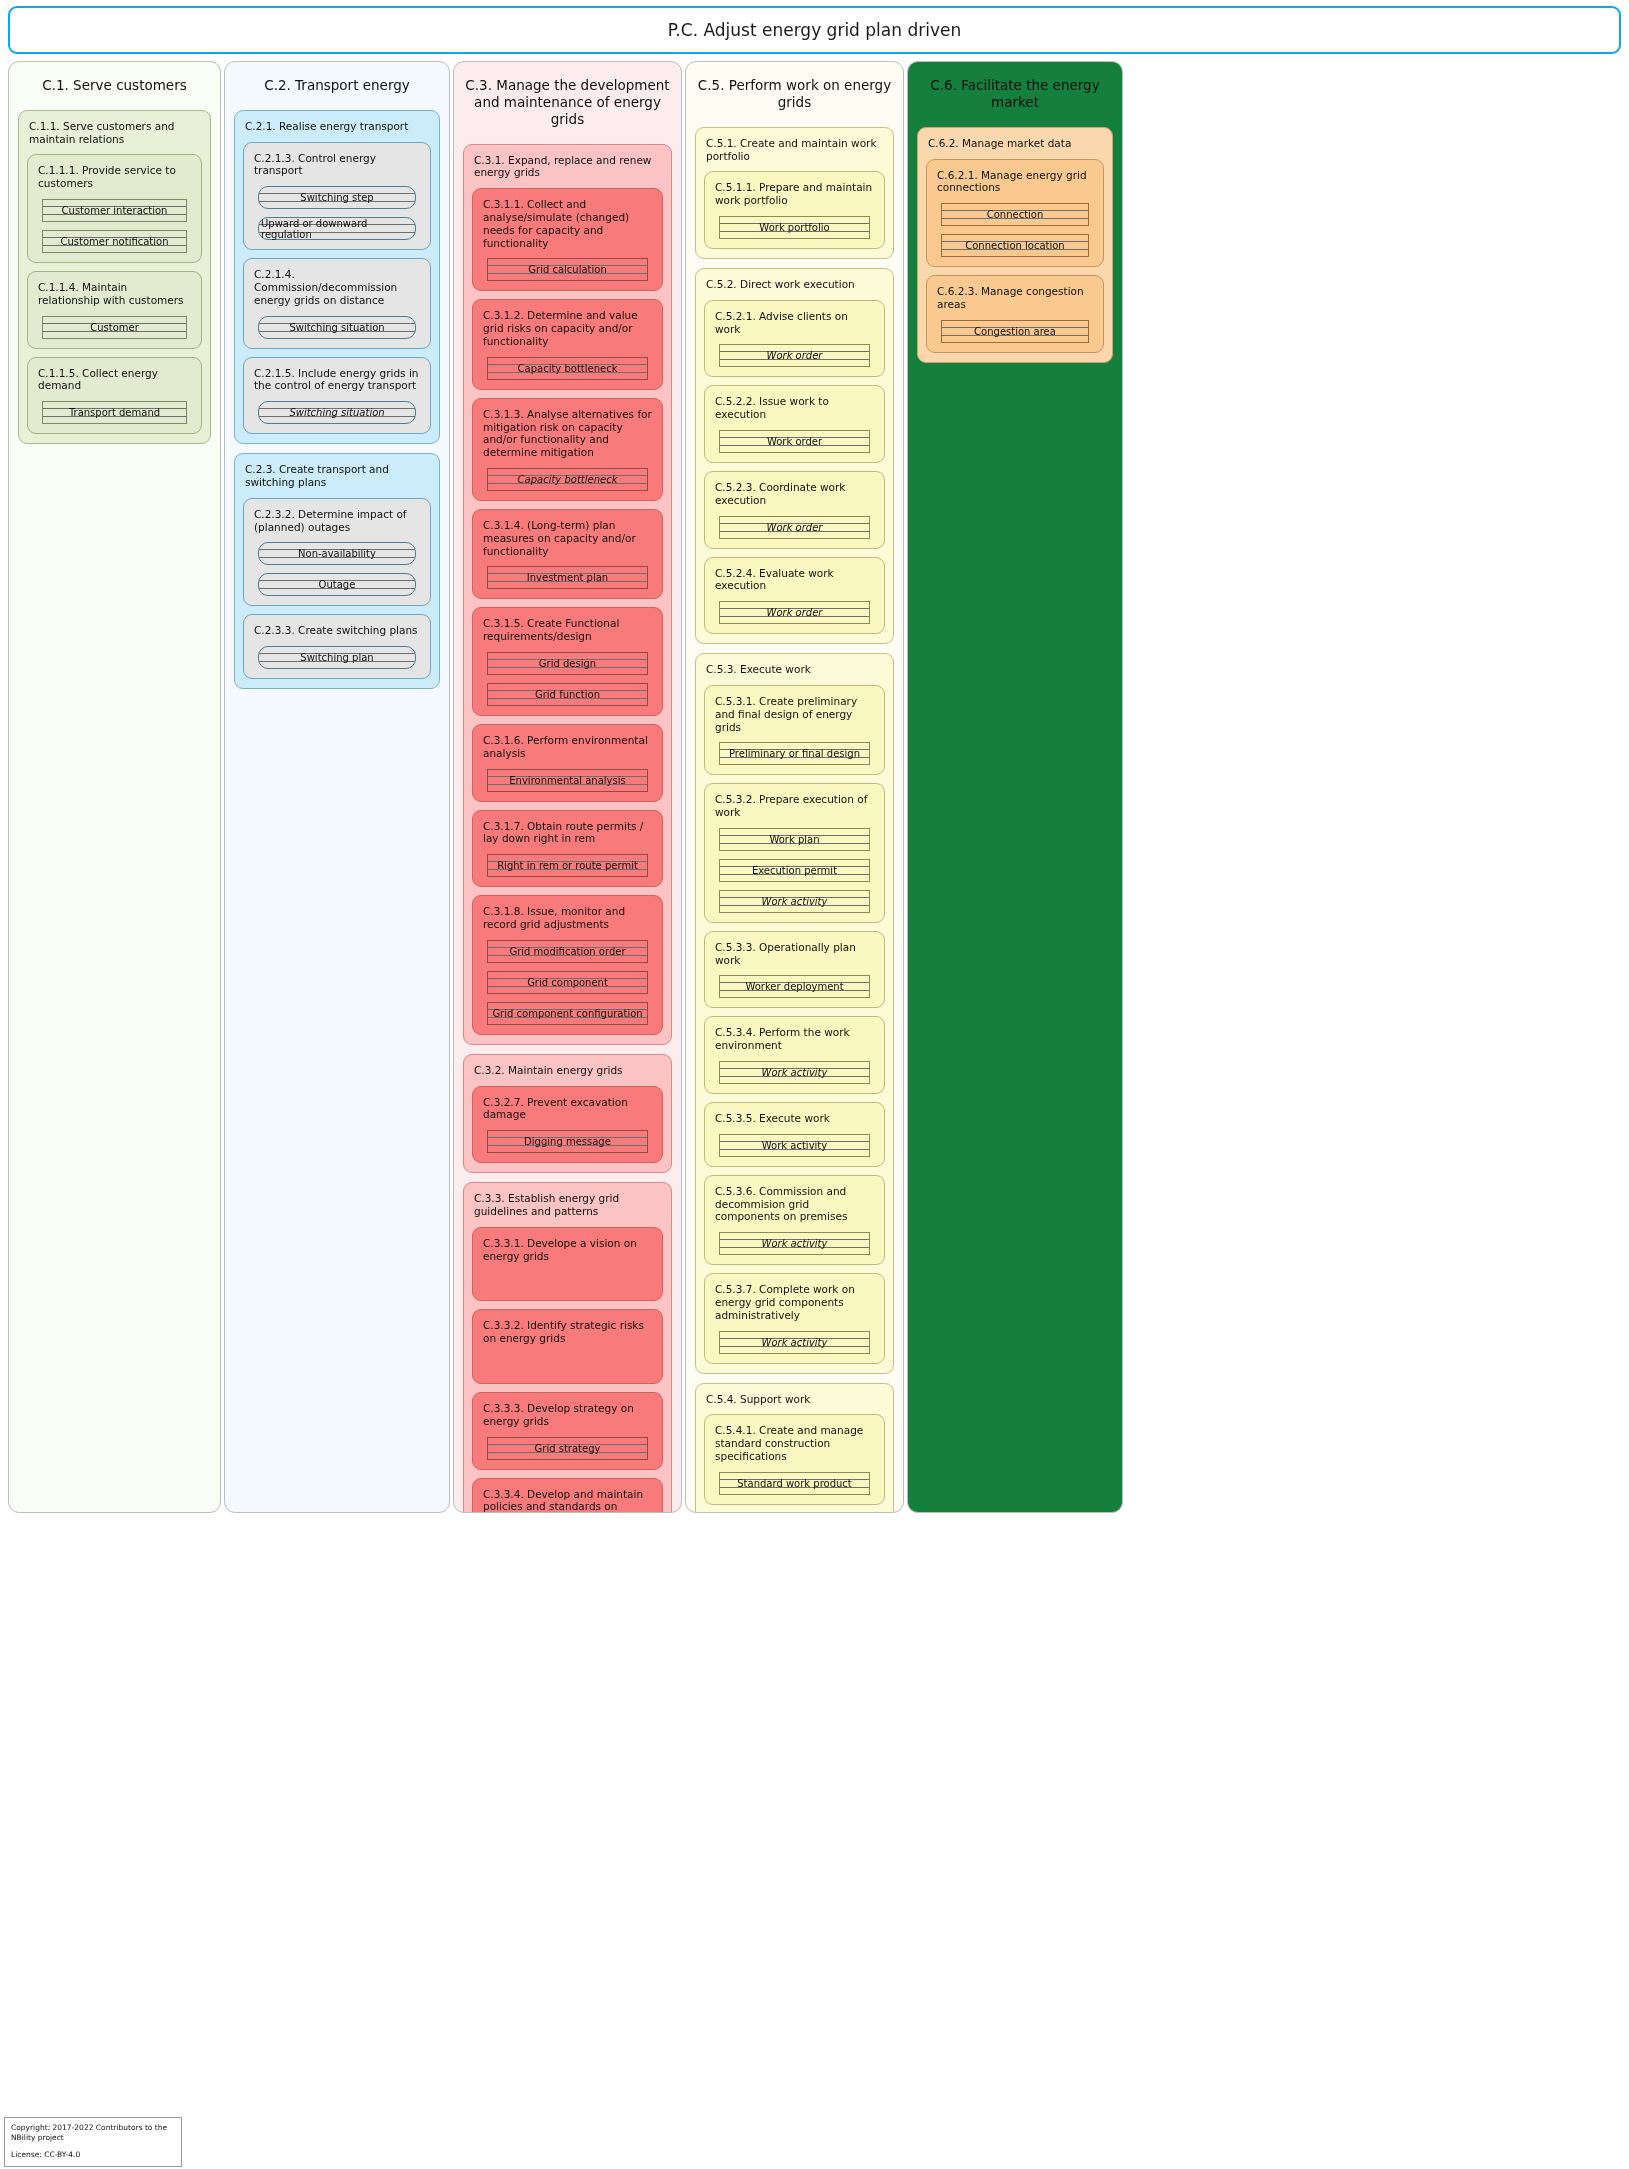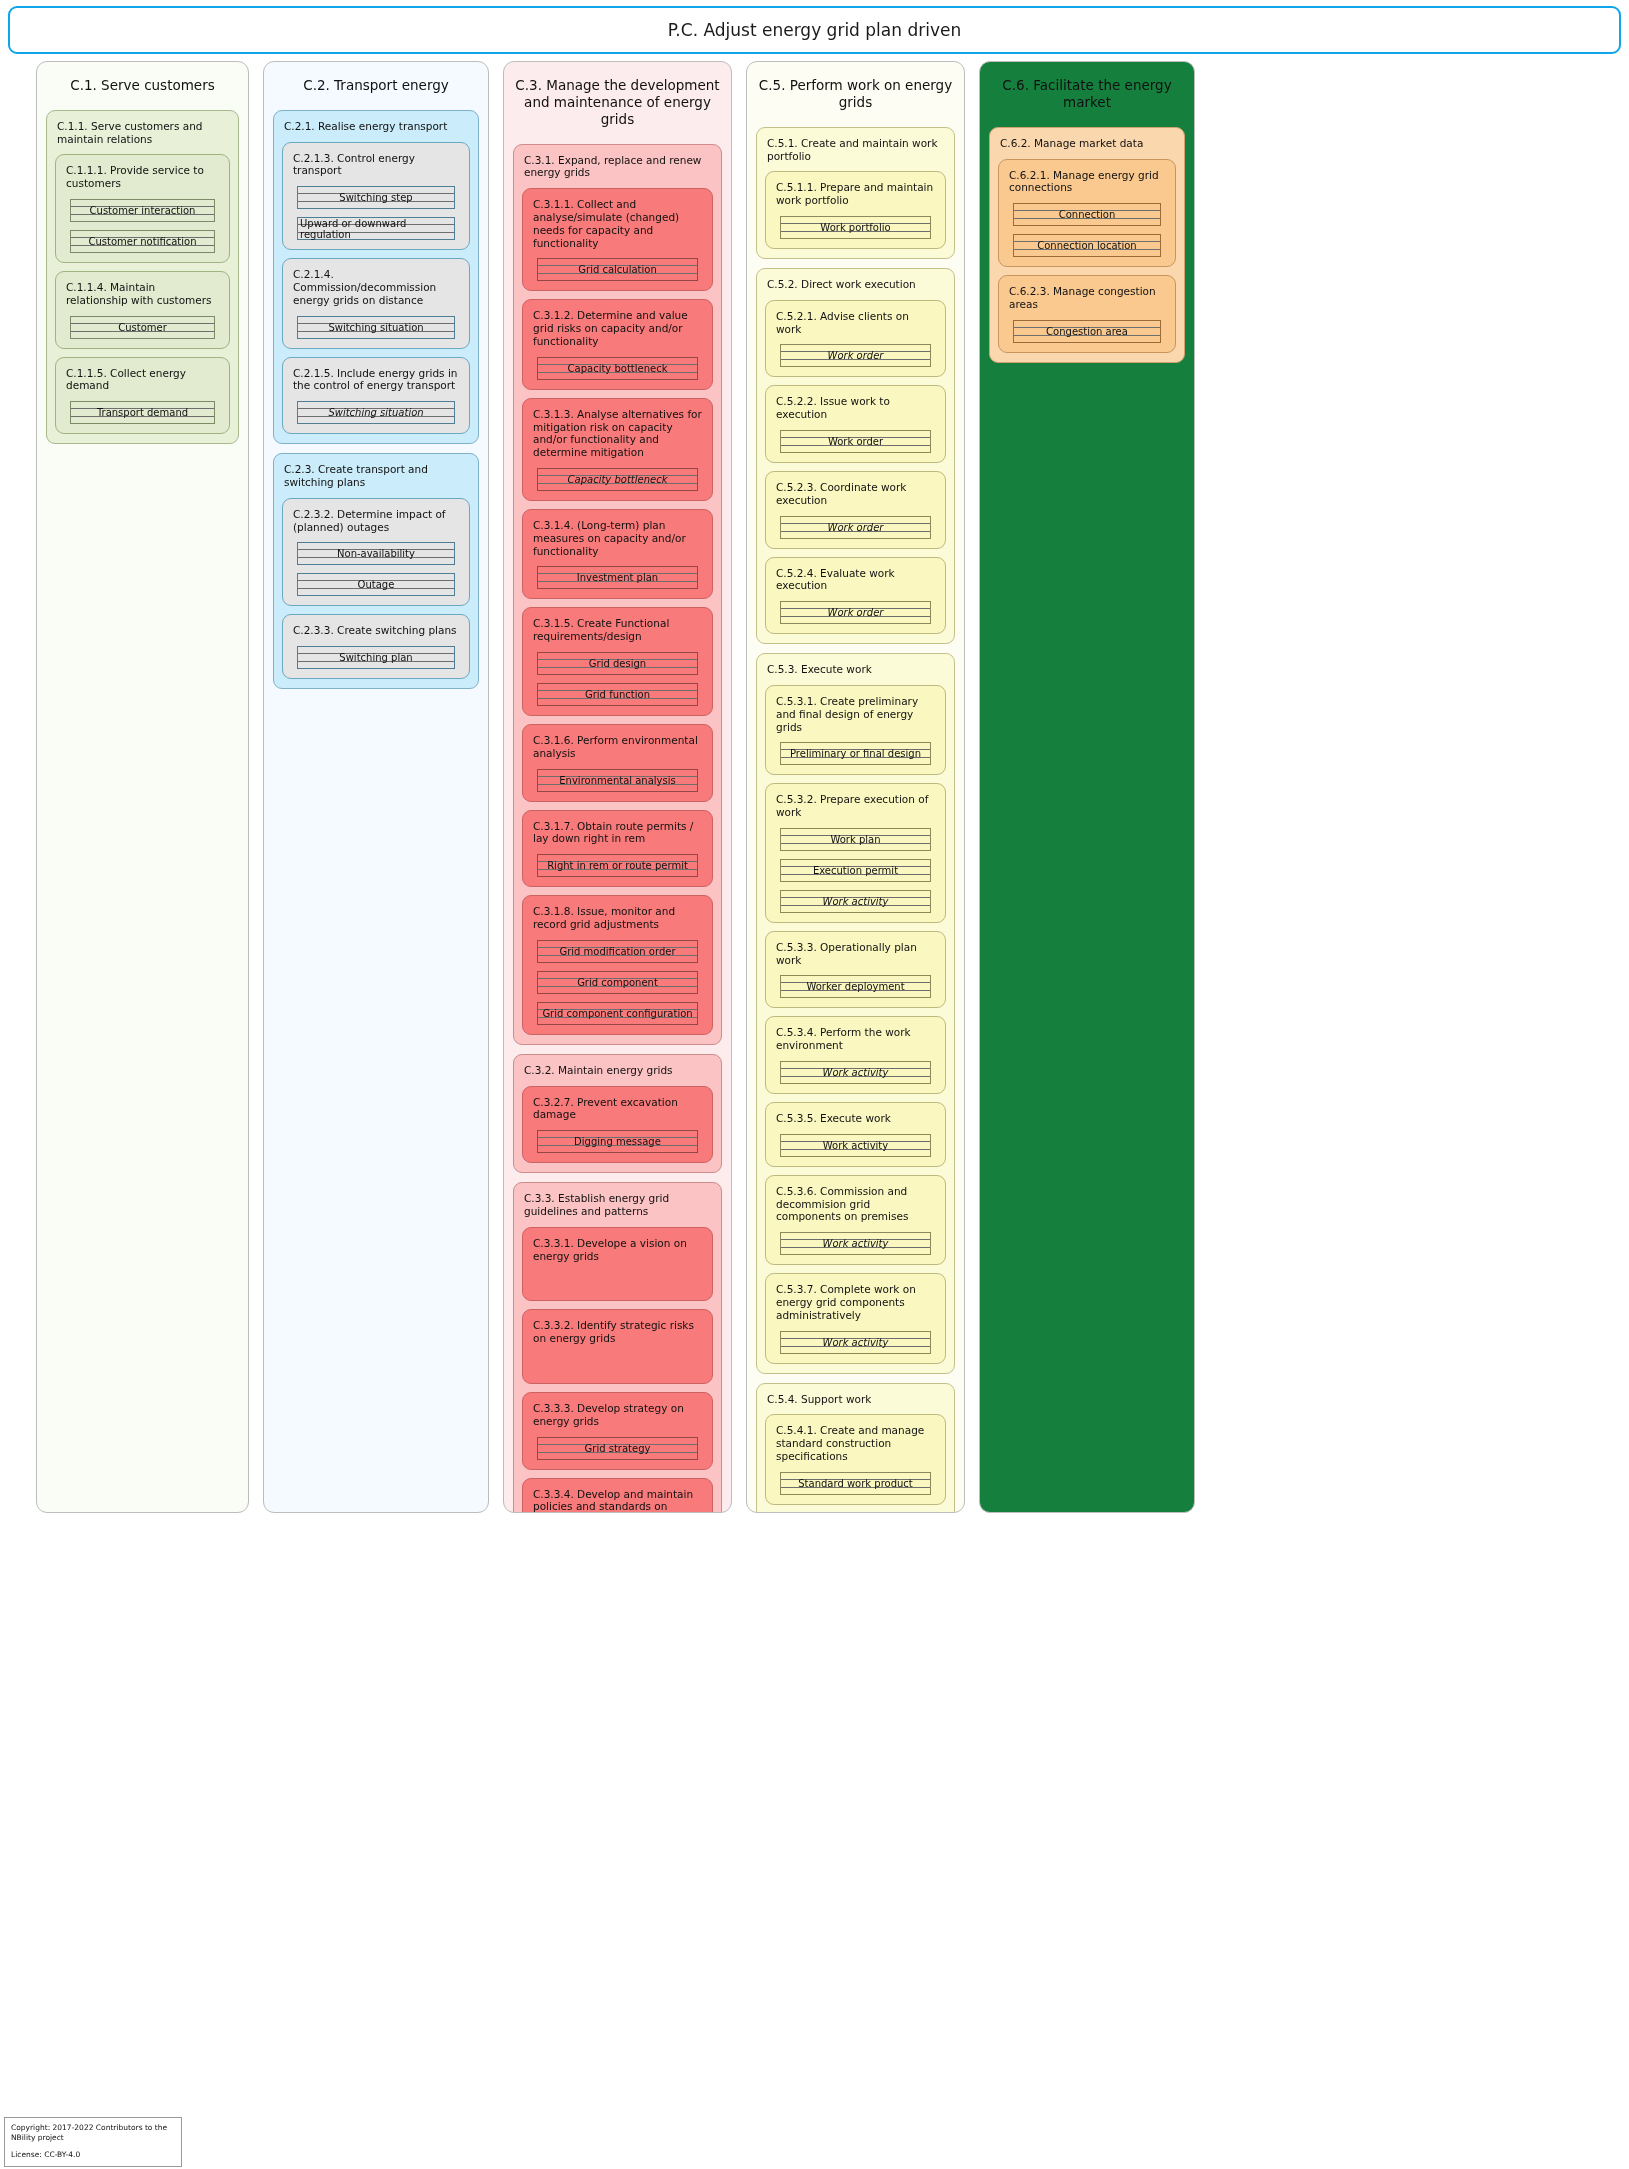--- a/index.html
+++ b/index.html
@@ -27,23 +27,22 @@
     justify-content: center;
     font-size: 17px;
     color: #1a1a1a;
     margin-bottom: 7px;
   }
 
   
   .columns {
     display: flex;
     align-items: flex-start;
-    gap: 14px;
+    gap: 3px;
     height: 1452px;
-    margin-left: 28px;
   }
   .column {
     border: 1px solid #bdbdbd;
     border-radius: 11px;
     padding: 9px 9px 10px 9px;
     height: 1452px;
     overflow: hidden;
     display: flex;
     flex-direction: column;
   }
@@ -102,21 +101,21 @@
   
   .c1      { background:#fafcf6; }
   .c1 .l1  { background:#e8f0d8; border-color:#a9b98e; }
   .c1 .l2  { background:#e2ebcf; border-color:#a1b283; }
   .c1 .chip { border-color:#7d8a66; }
 
   
   .c2      { background:#f4faff; }
   .c2 .l1  { background:#cbecfa; border-color:#7fb2c9; }
   .c2 .l2  { background:#e5e5e5; border-color:#6ea7c2; }
-  .c2 .chip { border-color:#4e7d94; }
+  .c2 .chip { border-color:#4e7d94;border-radius:10px; }
 
   
   .c3      { background:#fdeced; }
   .c3 .l1  { background:#fbc3c3; border-color:#cf8c8c; }
   .c3 .l2  { background:#f97a7a; border-color:#cc6363; }
   .c3 .chip { border-color:#944747; }
 
   
   .c5      { background:#fdfdf3; }
   .c5 .l1  { background:#fcfbd8; border-color:#c4c08a; }

